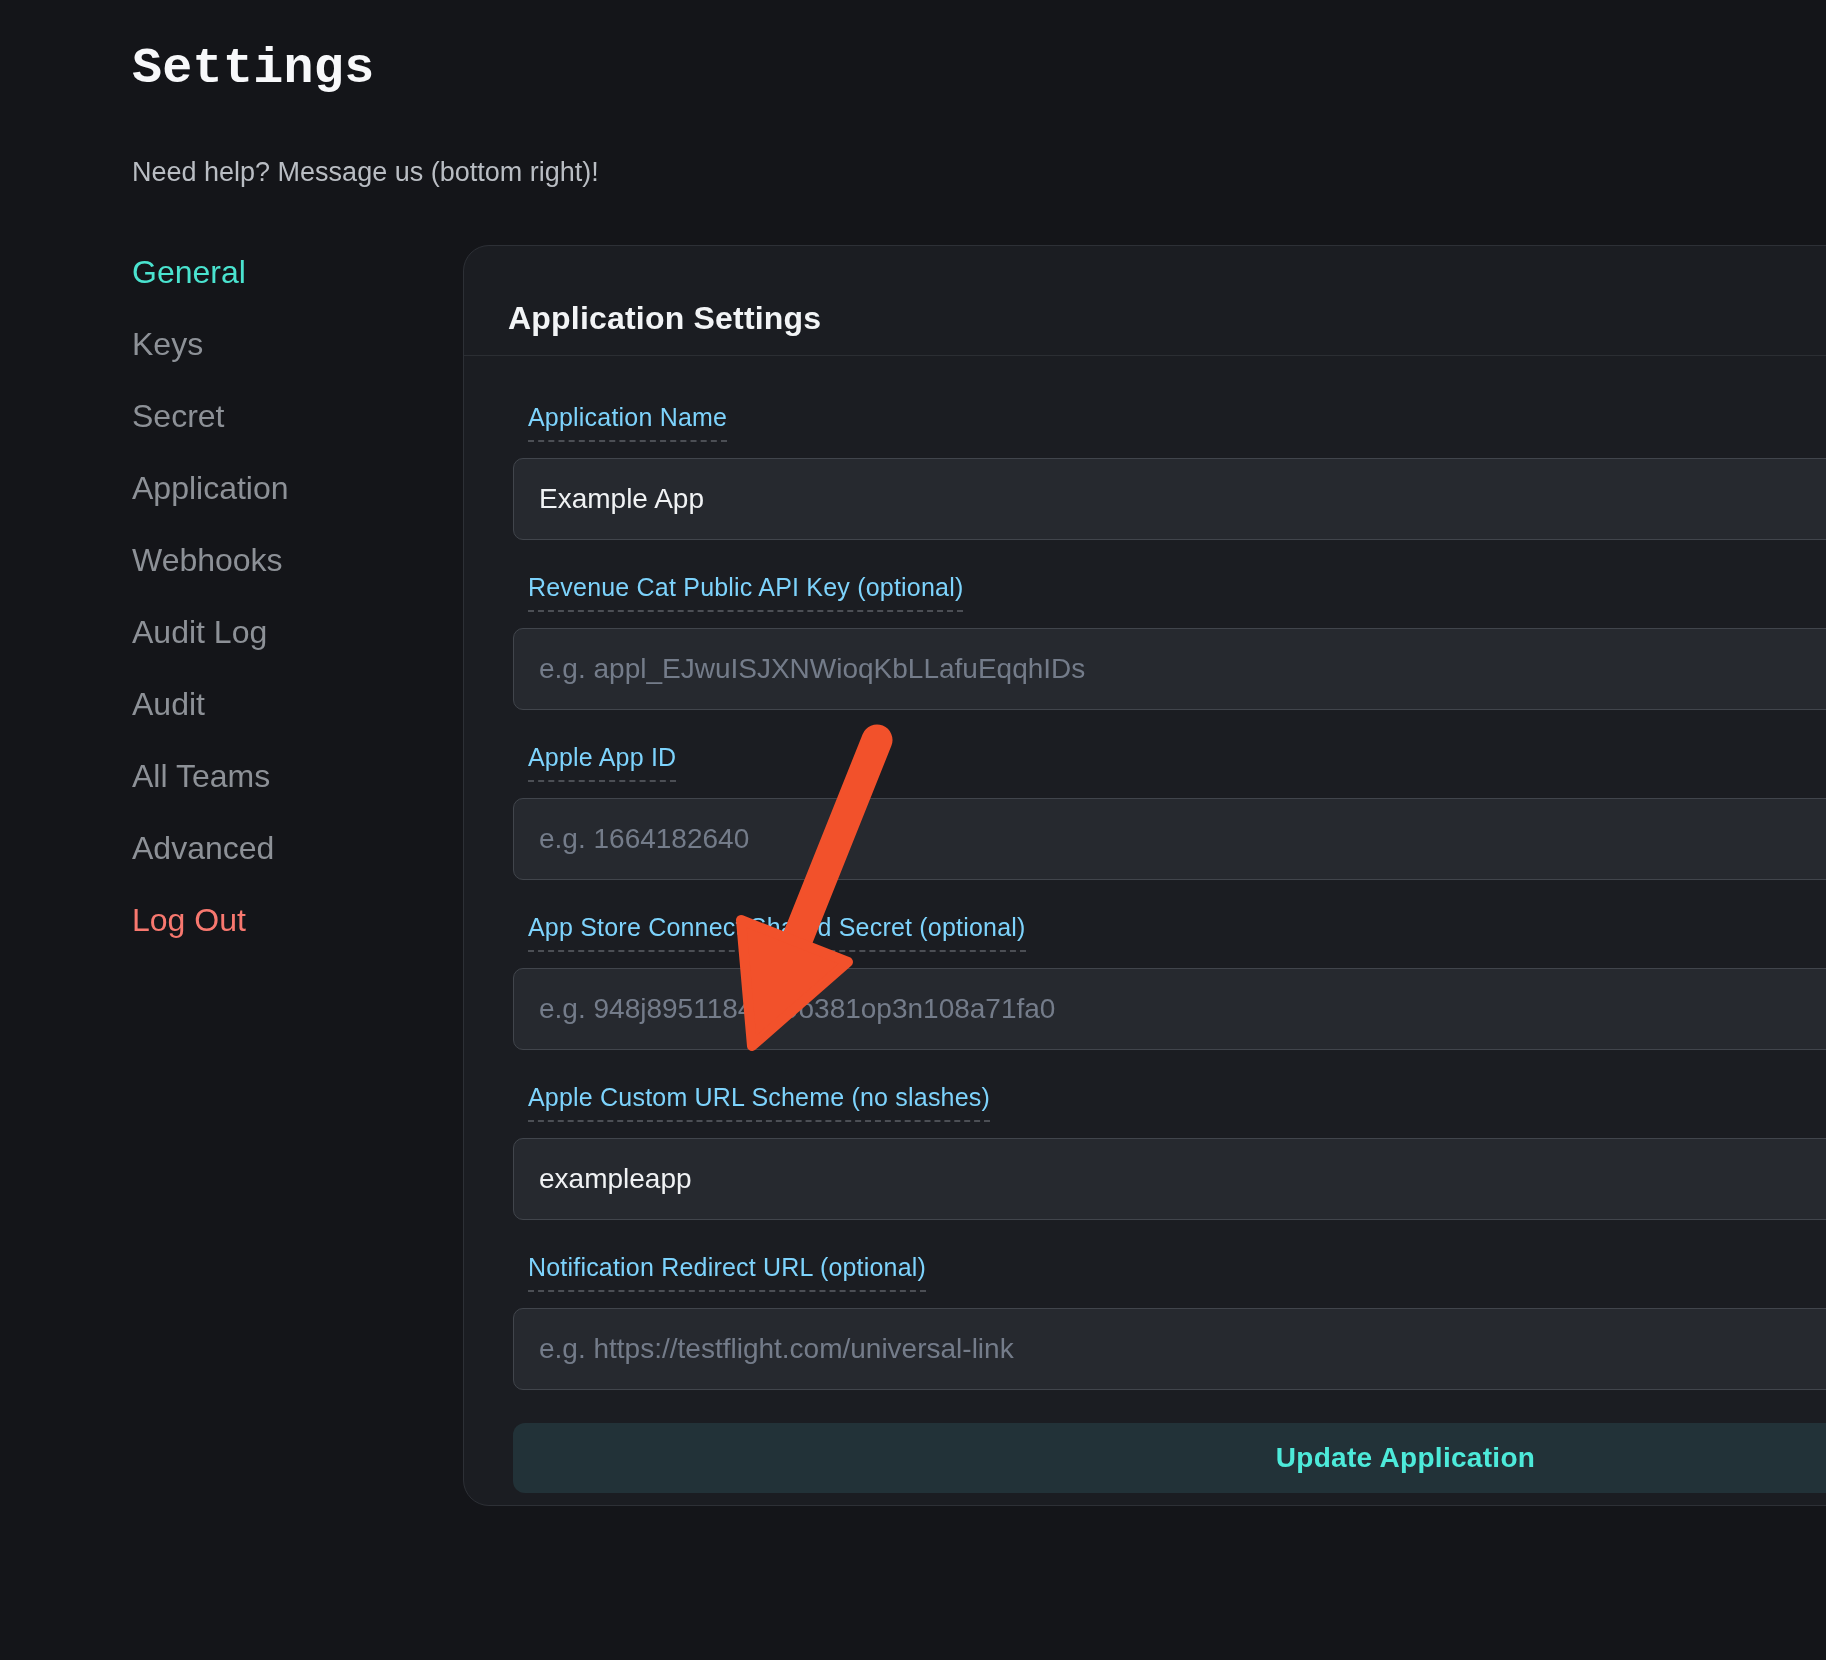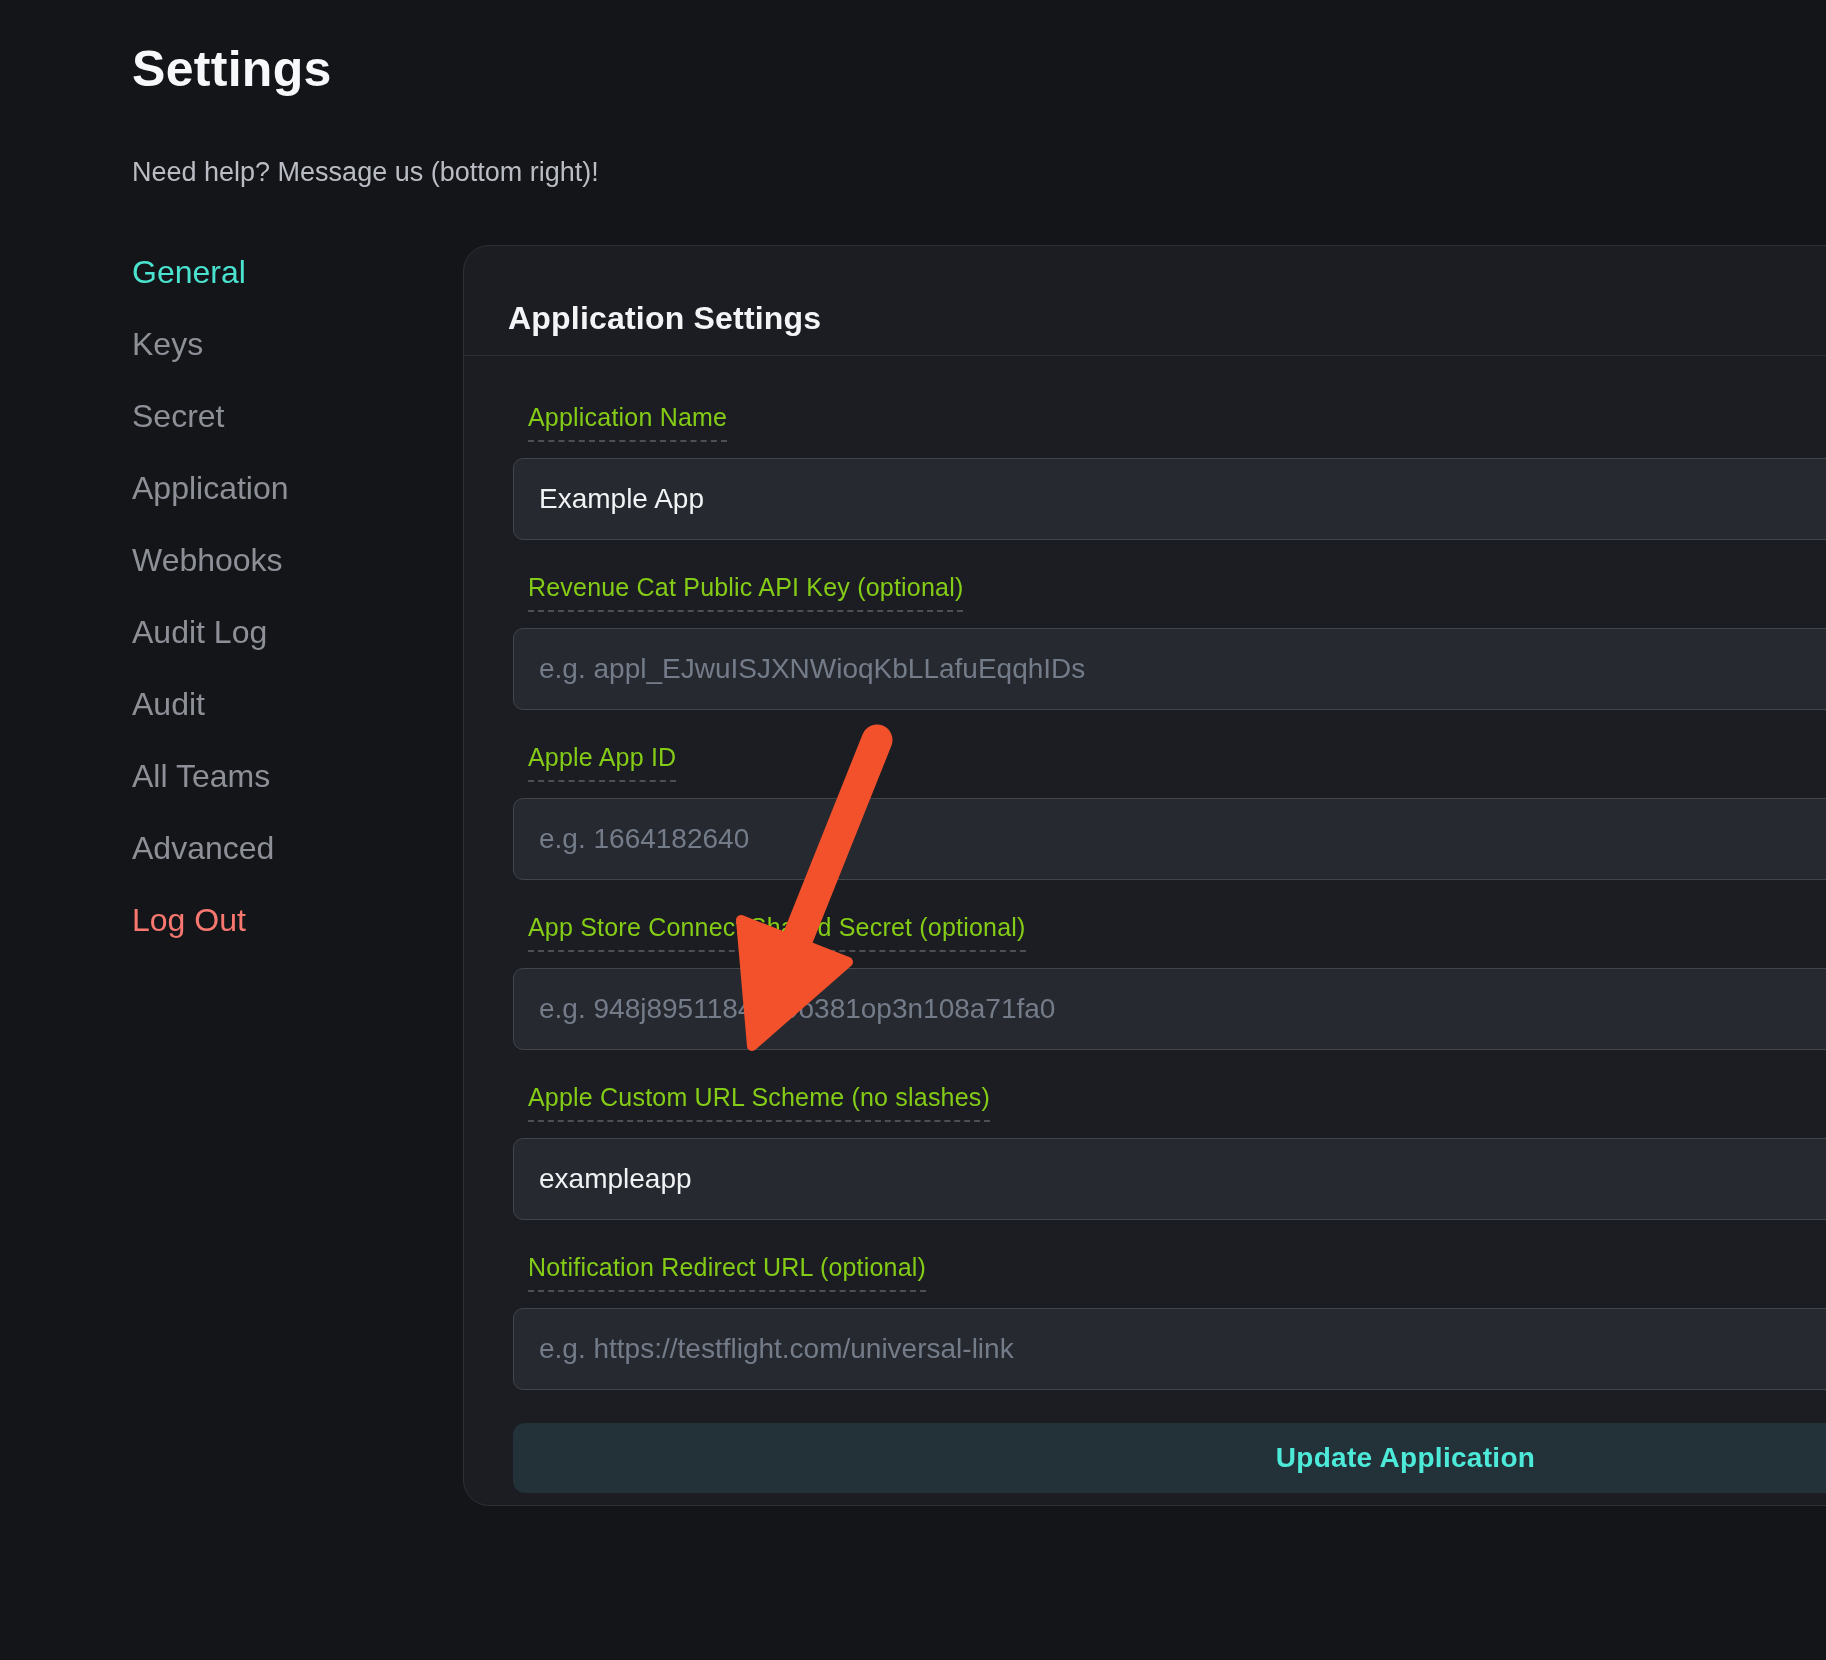--- a/index.html
+++ b/index.html
@@ -7,21 +7,21 @@
   body {
     position:relative;
     overflow:hidden;
     background:#141519;
     font-family:"Liberation Sans", sans-serif;
     -webkit-font-smoothing:antialiased;
   }
 
   .page-title {
     position:absolute; left:132px; top:40px;
-    font-size:50px; font-weight:700; color:#f7f8fa; letter-spacing:0.3px;
+    font-size:50px; font-weight:700; color:#f7f8fa; letter-spacing:0.3px;font-family:Liberation Mono, monospace;
   }
   .page-subtitle {
     position:absolute; left:132px; top:125px;
     font-size:27px; font-weight:400; color:#b9bdc3;margin-top:32px;
   }
 
   
   .sidebar { position:absolute; left:132px; top:257px; list-style:none; }
   .sidebar li {
     height:30px; margin-bottom:42px;
@@ -44,21 +44,21 @@
     padding-left:44px;
     border-bottom:1px solid #2b2e33;
   }
   .card-title { font-size:32px; font-weight:700; color:#f2f4f6; letter-spacing:0.2px;margin-top:35px; }
 
   .card-body { padding:47px 44px 0 49px; }
 
   .field { margin-bottom:33px; }
   .field-label {
     display:inline-block; margin-left:15px; margin-bottom:16px;
-    font-size:25px; color:#84cc16;
+    font-size:25px; color:#7dd3fc;
     padding-bottom:8px;
     border-bottom:2px dashed #4c4f55;
     letter-spacing:0.2px;
   }
   .field input {
     display:block; width:100%; height:82px;
     background:#26292f;
     border:1px solid #41454c;
     border-radius:10px;
     padding:0 25px;

